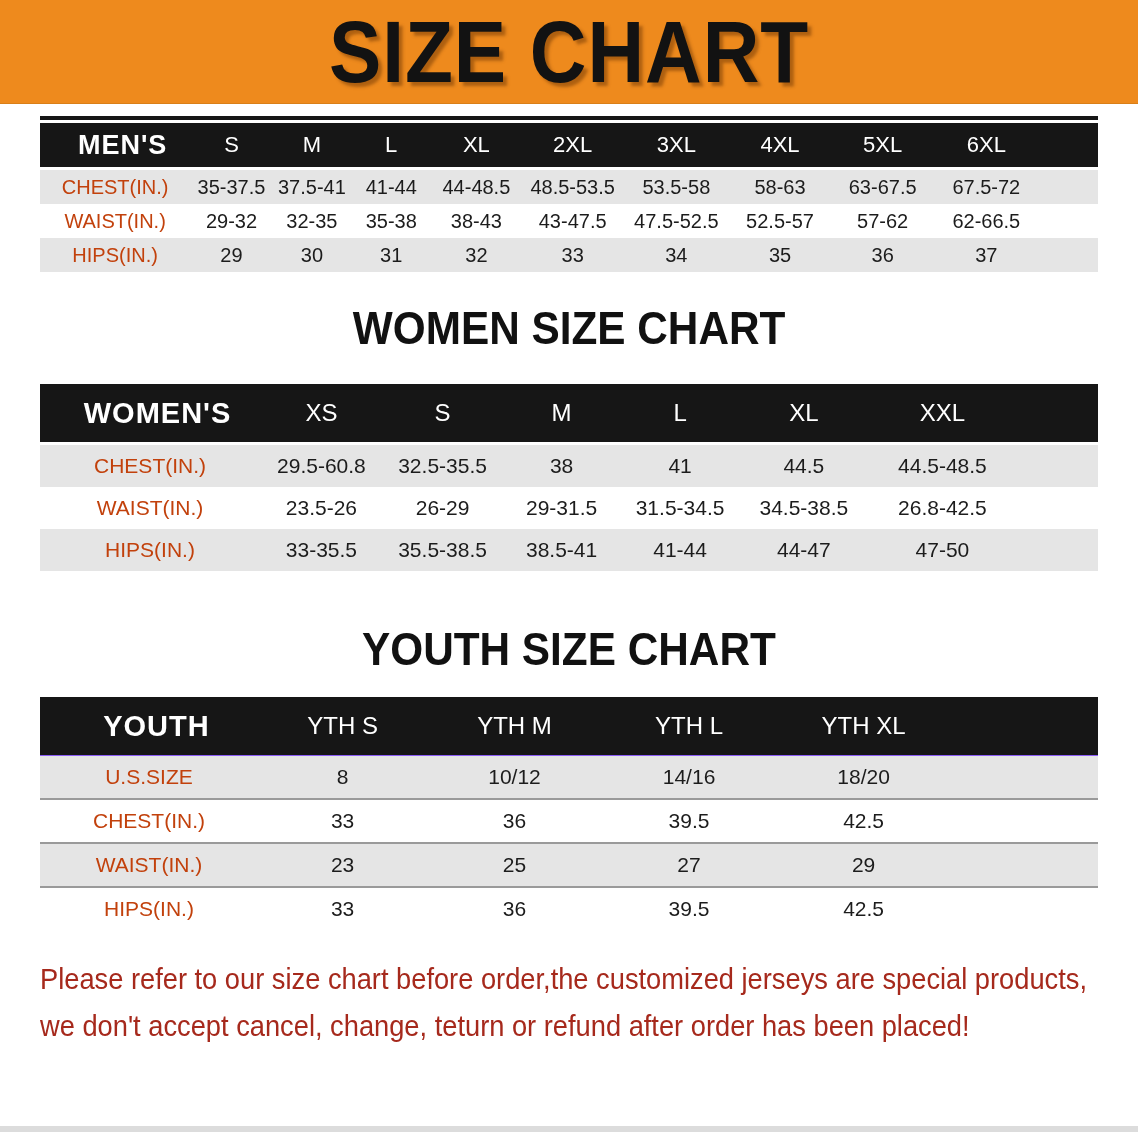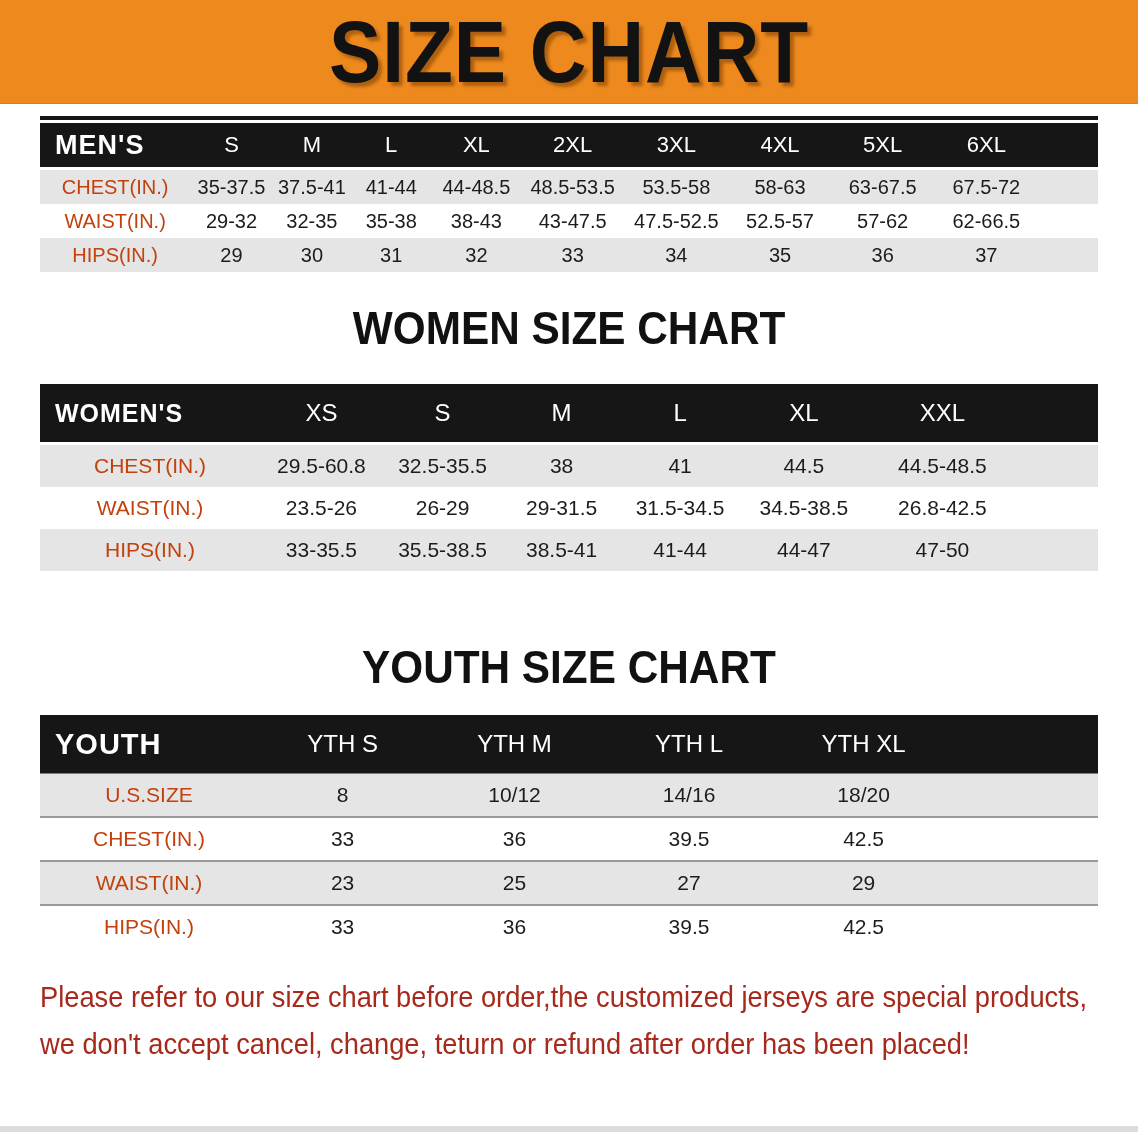--- a/index.html
+++ b/index.html
@@ -40,21 +40,21 @@
     display:inline-block;
     font-size:46px;
     font-weight:bold;
     color:#111;
     transform:scaleX(0.92);
     letter-spacing:0px;
     white-space:nowrap;
   }
   .title-men{margin-top:22px;}
   .title-women{margin-top:30px;}
-  .title-youth{margin-top:70px;}
+  .title-youth{margin-top:52px;}
 
   
   .tablewrap{width:1058px;margin:0 auto;}
   .tablewrap.men{margin-top:12px;border-top:4px solid #161616;padding-top:3px;}
   .tablewrap.women{margin-top:22px;}
   .tablewrap.youth{margin-top:14px;}
 
   table.sizetable{
     width:100%;
     border-collapse:collapse;
@@ -66,29 +66,29 @@
     white-space:nowrap;
     overflow:hidden;
   }
   
   table.sizetable th{
     background:#161616;
     color:#fff;
     font-weight:normal;
   }
   table.sizetable th.group{
-    text-align:left;
+    text-align:center;
     padding-left:15px;
     font-weight:bold;
     letter-spacing:1px;
   }
   .men   th{height:44px;font-size:22px;}
   .men   th.group{font-size:27px;}
   .women th{height:58px;font-size:24px;}
-  .women th.group{font-size:25px;}
+  .women th.group{font-size:29px;}
   .youth th{height:58px;font-size:24px;}
   .youth th.group{font-size:29px;}
 
   
   td.rowlabel{font-size:20px;color:#c2410c;}
   td.val{font-size:20px;color:#1c1c1c;}
   .women td.rowlabel,.women td.val,
   .youth td.rowlabel,.youth td.val{font-size:21px;}
 
   .men   tr.data td{height:34px;}

